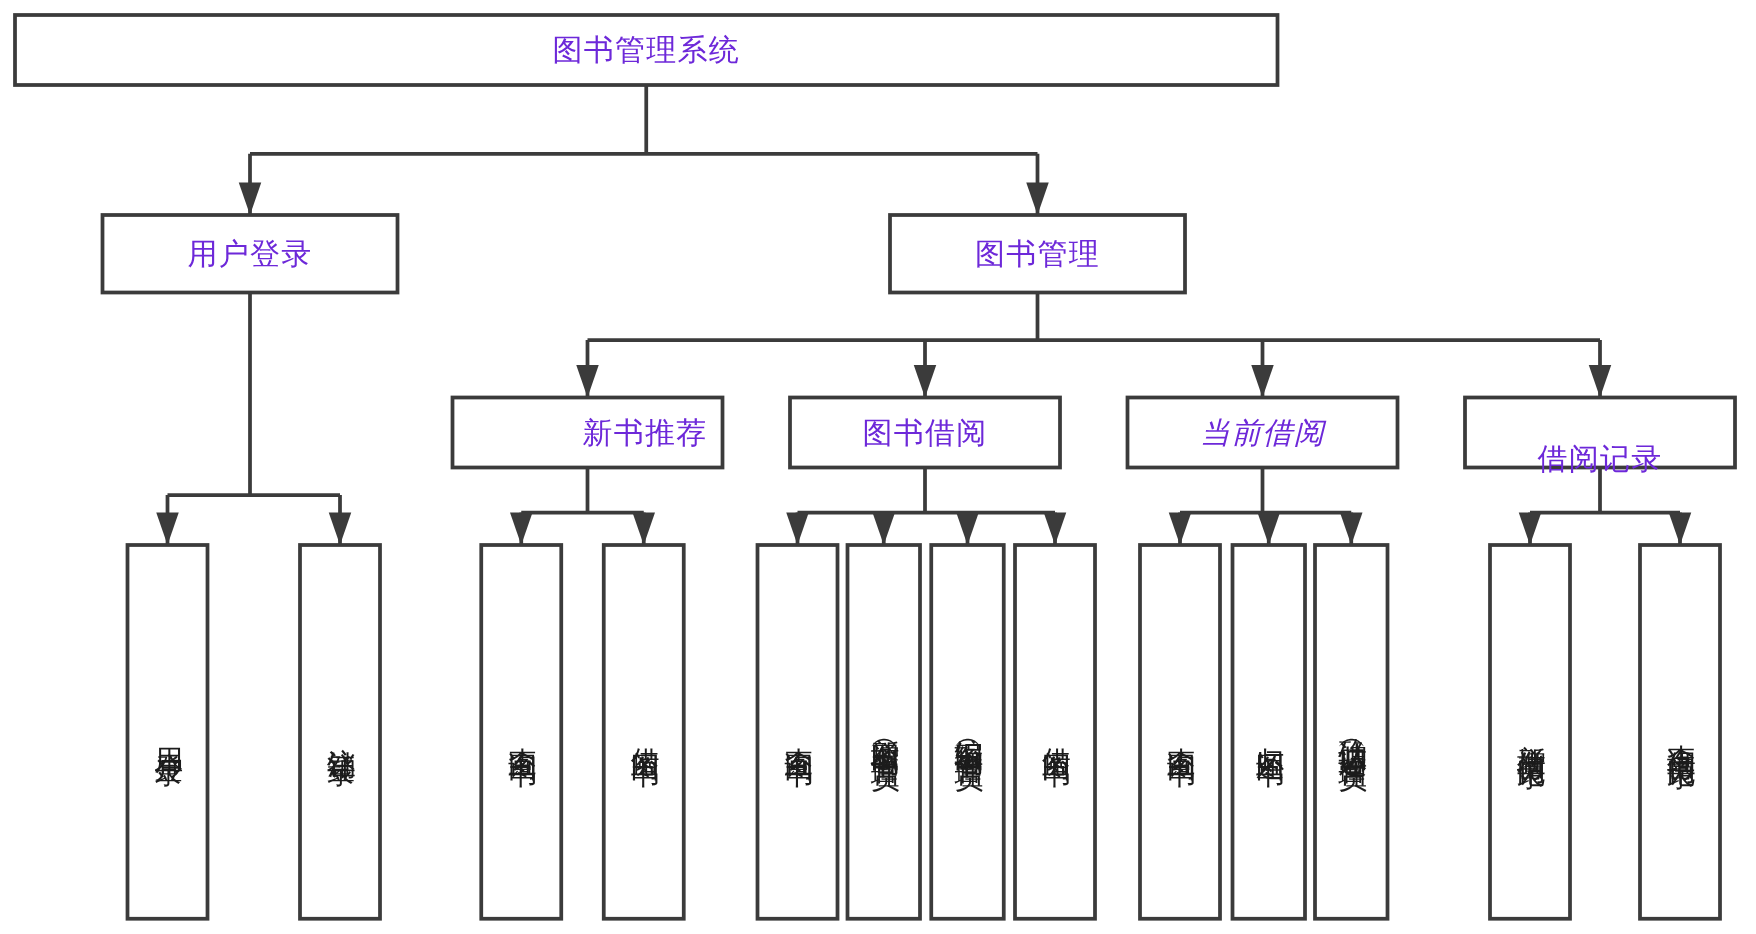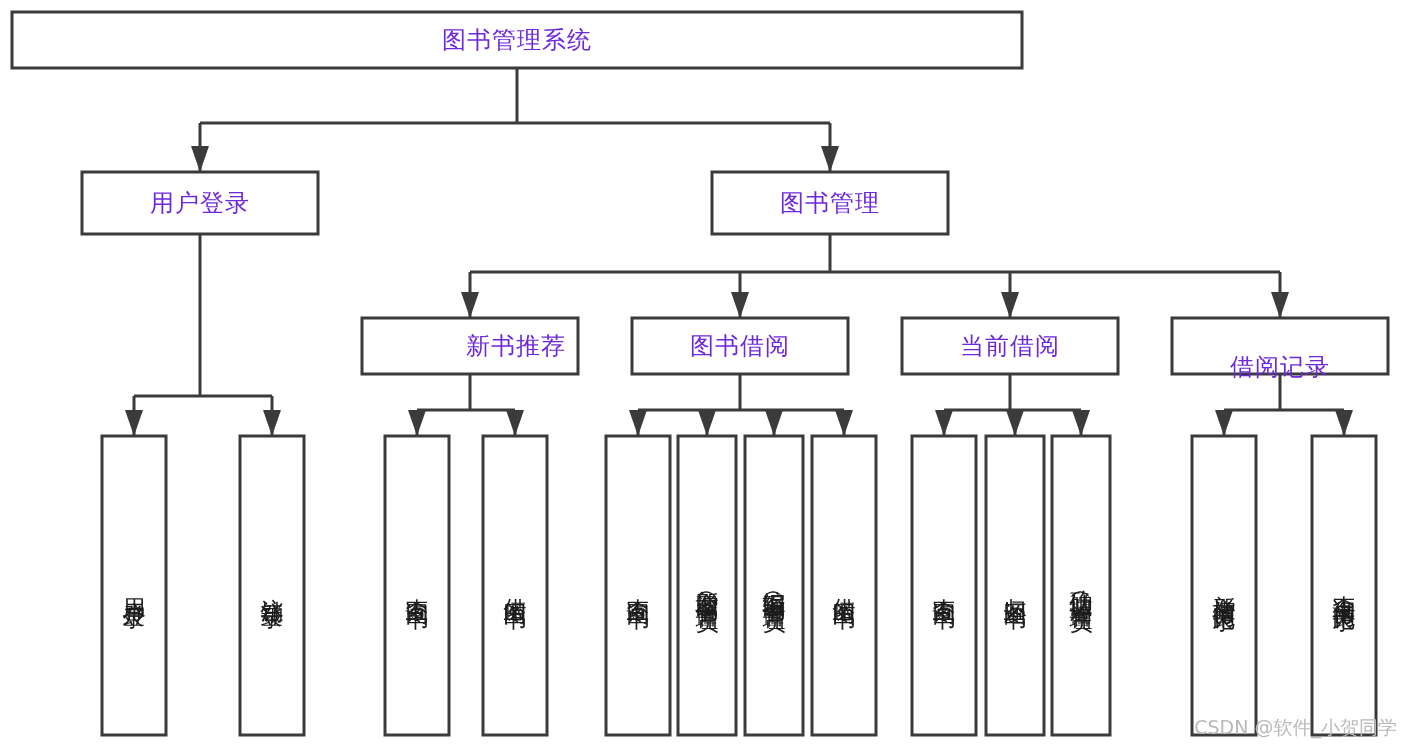--- a/index.html
+++ b/index.html
@@ -177,21 +177,21 @@
       </div>
       <div class="hlabel-wrap" style="left: 712px; top: 172px; width: 236px; height: 62px; border-radius: 24px;">
         <span class="hlabel-text">图书管理</span>
       </div>
       <div class="hlabel-wrap" style="left: 372px; top: 318px; width: 216px; height: 56px; padding-left: 36px;">
         <span class="hlabel-text">新书推荐</span>
       </div>
       <div class="hlabel-wrap" style="left: 632px; top: 318px; width: 216px; height: 56px;">
         <span class="hlabel-text">图书借阅</span>
       </div>
-      <div class="hlabel-wrap" style="left: 902px; top: 318px; width: 216px; height: 56px;">
+      <div class="hlabel-wrap" style="left: 902px; top: 318px; width: 216px; height: 56px; font-style: italic;">
         <span class="hlabel-text">当前借阅</span>
       </div>
       <div class="hlabel-wrap" style="left: 1172px; top: 318px; width: 216px; height: 56px; margin-top: 21px;">
         <span class="hlabel-text">借阅记录</span>
       </div>
       <div class="vlabel-wrap" style="left: 102px; top: 436px; width: 64px; height: 299px;">
         <span class="vlabel-text">用户登录</span>
       </div>
       <div class="vlabel-wrap" style="left: 240px; top: 436px; width: 64px; height: 299px;">
         <span class="vlabel-text">注销登录</span>
@@ -224,14 +224,13 @@
         <span class="vlabel-text">确认归还（管理员）</span>
       </div>
       <div class="vlabel-wrap" style="left: 1192px; top: 436px; width: 64px; height: 299px;">
         <span class="vlabel-text">新增借阅记录</span>
       </div>
       <div class="vlabel-wrap" style="left: 1312px; top: 436px; width: 64px; height: 299px;">
         <span class="vlabel-text">查询借阅记录</span>
       </div>
     </div>
 
-  <div id="watermark">CSDN @软件_小贺同学</div>
 </div>
 
 </body></html>

